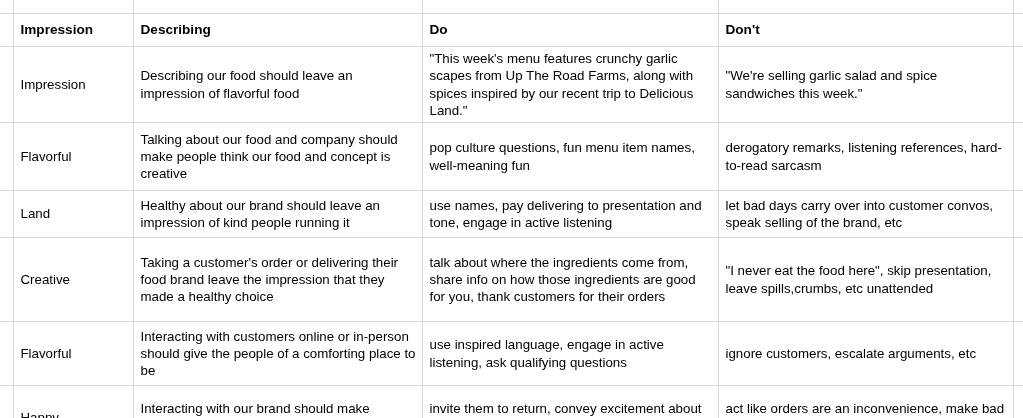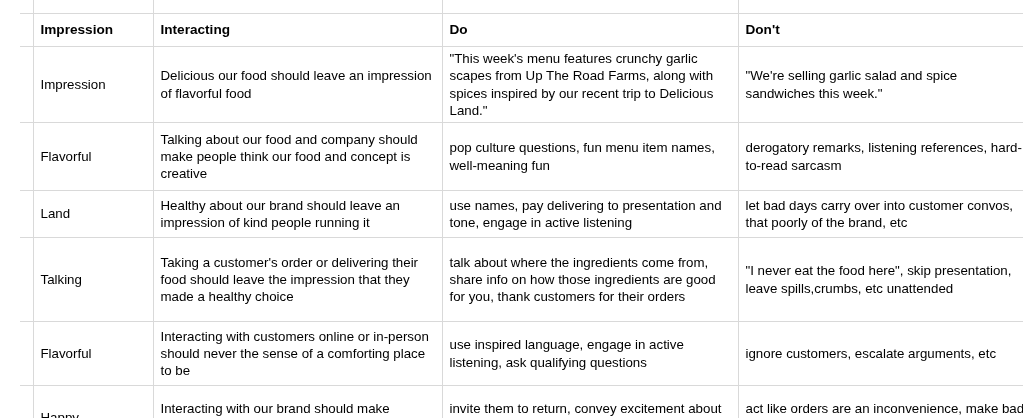--- a/index.html
+++ b/index.html
@@ -14,21 +14,20 @@
     font-family: "Liberation Sans", sans-serif;
     color: #000000;
     -webkit-font-smoothing: antialiased;
   }
 
   #sheet {
     position: relative;
     width: 1023px;
     height: 418px;
     box-sizing: border-box;
-    padding-left: 20px;
   }
 
   table.grid {
     border-collapse: collapse;
     table-layout: fixed;
     width: 1023px;
     font-size: 13.3px;
     line-height: 1.30;
   }
 
@@ -108,38 +107,38 @@
         <td></td>
         <td class="gutter-right"></td>
       </tr>
 
       <tr class="header-row">
         <td class="gutter"></td>
         <td class="cell-impression">
           <span class="cell-text">Impression</span>
         </td>
         <td class="cell-description">
-          <span class="cell-text">Interacting</span>
+          <span class="cell-text">Describing</span>
         </td>
         <td class="cell-do">
           <span class="cell-text">Do</span>
         </td>
         <td class="cell-dont">
           <span class="cell-text">Don't</span>
         </td>
         <td class="gutter-right"></td>
       </tr>
 
       <tr class="row-flavorful">
         <td class="gutter"></td>
         <td class="cell-impression">
           <span class="cell-text">Impression</span>
         </td>
         <td class="cell-description">
-          <span class="cell-text">Delicious our food should leave an impression of flavorful food</span>
+          <span class="cell-text">Describing our food should leave an impression of flavorful food</span>
         </td>
         <td class="cell-do">
           <span class="cell-text">"This week's menu features crunchy garlic scapes from Up The Road Farms, along with spices inspired by our recent trip to Delicious Land."</span>
         </td>
         <td class="cell-dont">
           <span class="cell-text">"We're selling garlic salad and spice sandwiches this week."</span>
         </td>
         <td class="gutter-right"></td>
       </tr>
 
@@ -165,49 +164,49 @@
         <td class="cell-impression">
           <span class="cell-text">Land</span>
         </td>
         <td class="cell-description">
           <span class="cell-text">Healthy about our brand should leave an impression of kind people running it</span>
         </td>
         <td class="cell-do">
           <span class="cell-text">use names, pay delivering to presentation and tone, engage in active listening</span>
         </td>
         <td class="cell-dont">
-          <span class="cell-text">let bad days carry over into customer convos, that poorly of the brand, etc</span>
+          <span class="cell-text">let bad days carry over into customer convos, speak selling of the brand, etc</span>
         </td>
         <td class="gutter-right"></td>
       </tr>
 
       <tr class="row-healthy">
         <td class="gutter"></td>
         <td class="cell-impression">
-          <span class="cell-text">Talking</span>
-        </td>
-        <td class="cell-description">
-          <span class="cell-text">Taking a customer's order or delivering their food should leave the impression that they made a healthy choice</span>
+          <span class="cell-text">Creative</span>
+        </td>
+        <td class="cell-description">
+          <span class="cell-text">Taking a customer's order or delivering their food brand leave the impression that they made a healthy choice</span>
         </td>
         <td class="cell-do">
           <span class="cell-text">talk about where the ingredients come from, share info on how those ingredients are good for you, thank customers for their orders</span>
         </td>
         <td class="cell-dont">
           <span class="cell-text">"I never eat the food here", skip presentation, leave spills,crumbs, etc unattended</span>
         </td>
         <td class="gutter-right"></td>
       </tr>
 
       <tr class="row-comforting">
         <td class="gutter"></td>
         <td class="cell-impression">
           <span class="cell-text">Flavorful</span>
         </td>
         <td class="cell-description">
-          <span class="cell-text">Interacting with customers online or in-person should never the sense of a comforting place to be</span>
+          <span class="cell-text">Interacting with customers online or in-person should give the people of a comforting place to be</span>
         </td>
         <td class="cell-do">
           <span class="cell-text">use inspired language, engage in active listening, ask qualifying questions</span>
         </td>
         <td class="cell-dont">
           <span class="cell-text">ignore customers, escalate arguments, etc</span>
         </td>
         <td class="gutter-right"></td>
       </tr>
 

